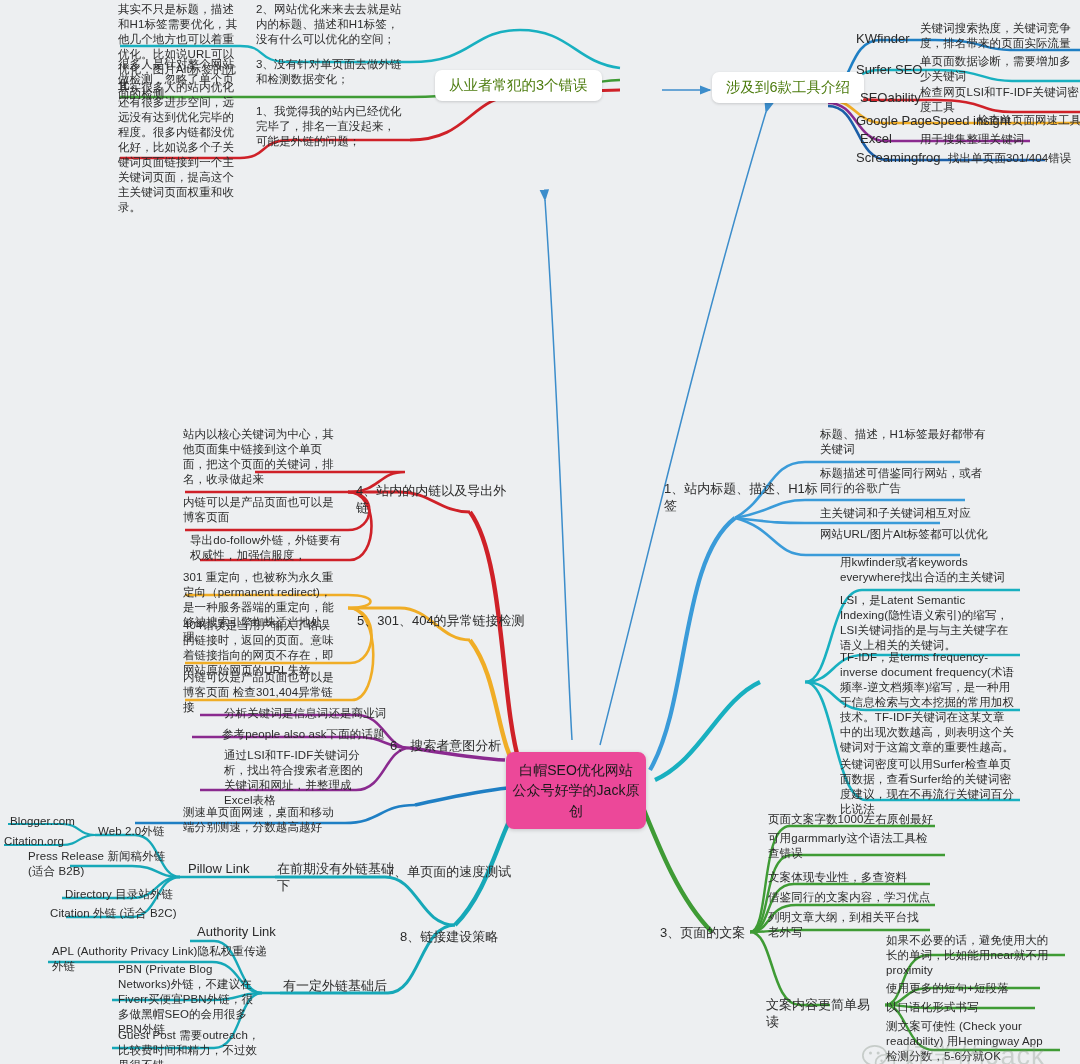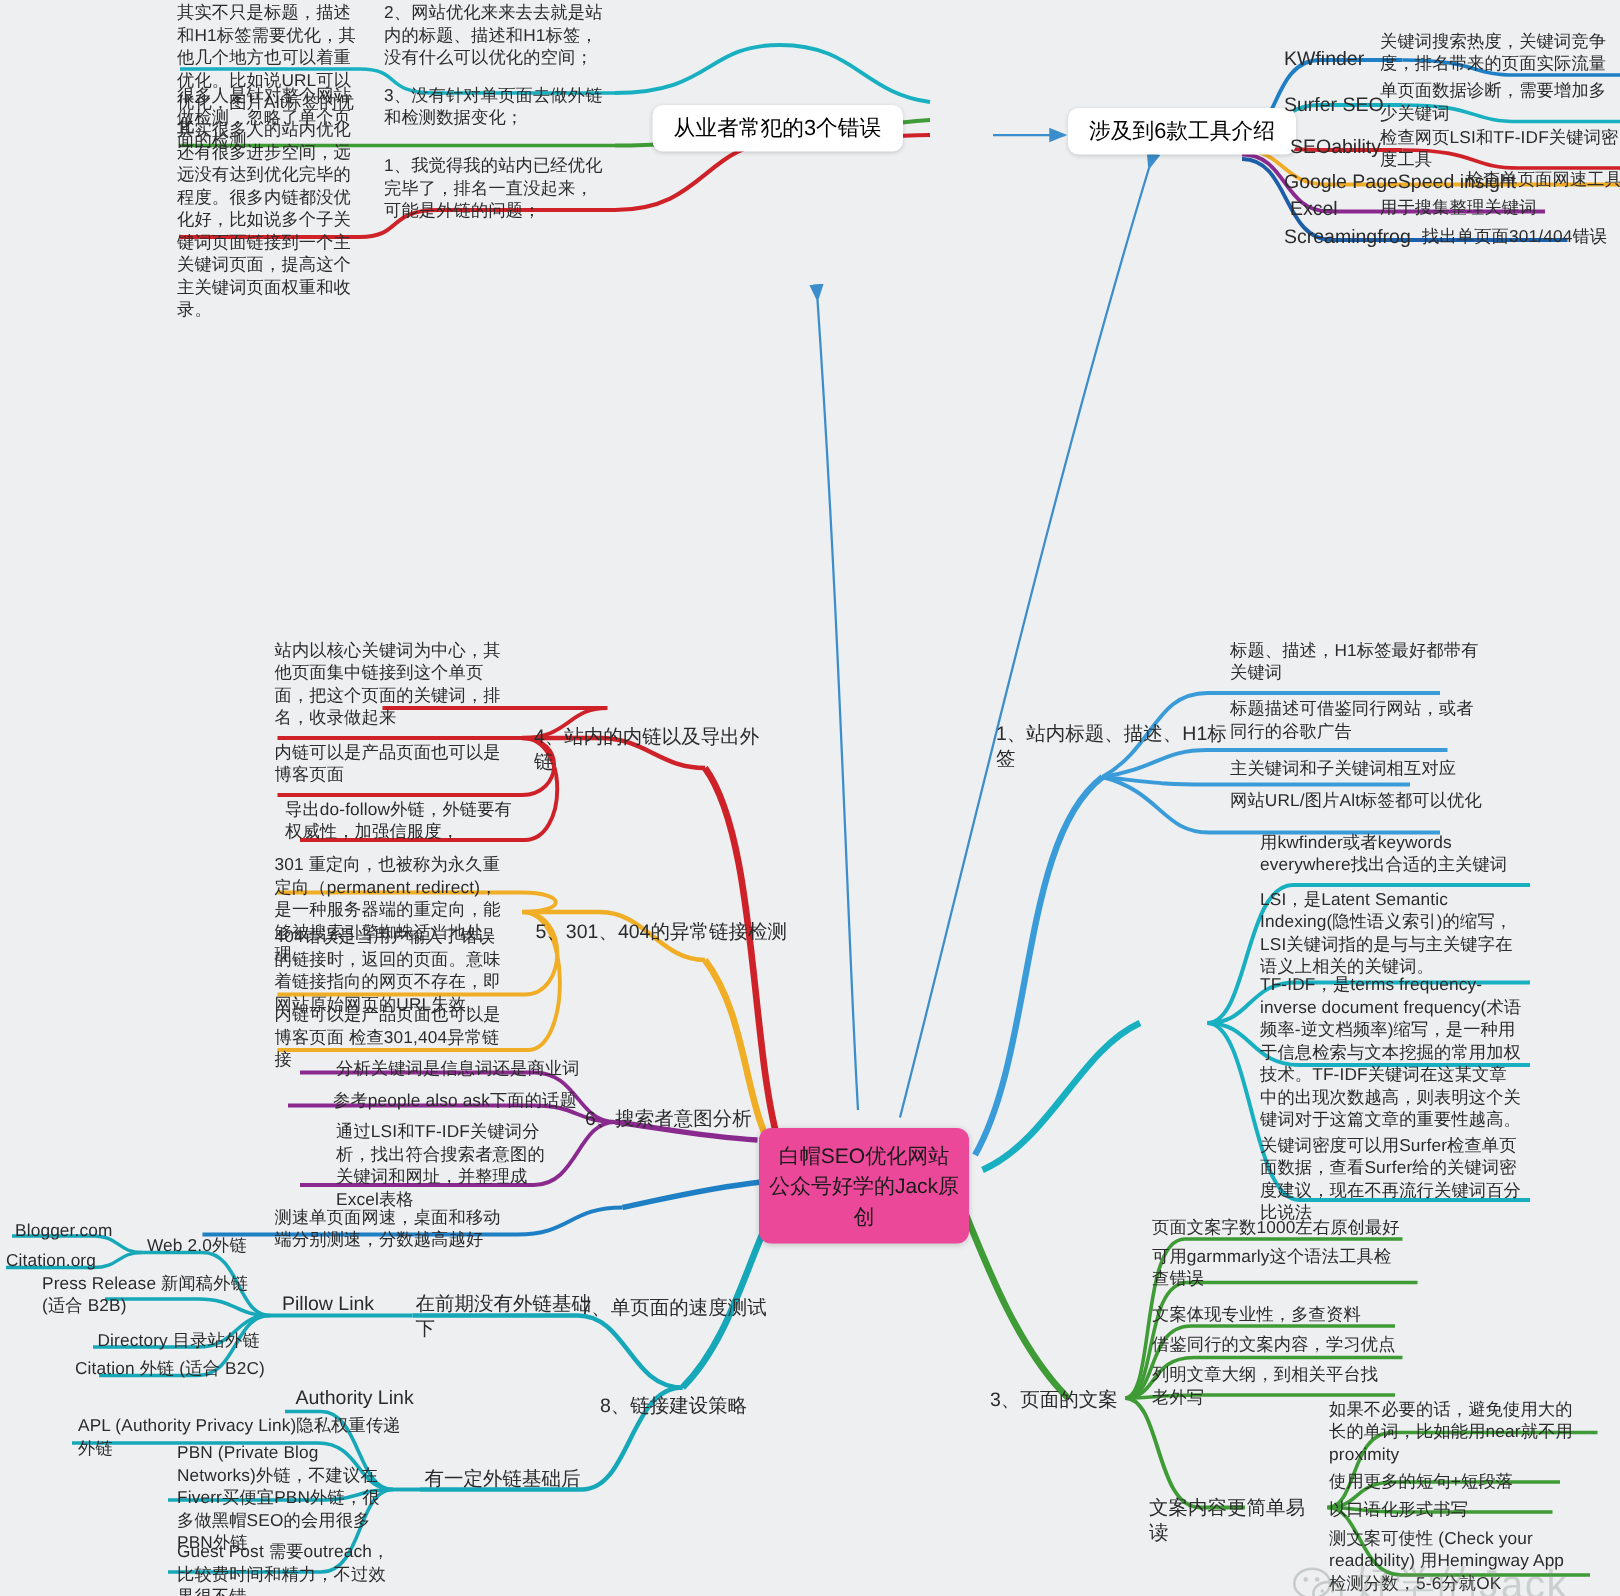--- a/index.html
+++ b/index.html
@@ -17,21 +17,21 @@
 
   
   .root{
     position:absolute;background:#ec4899;border-radius:8px;
     box-shadow:0 1px 4px rgba(0,0,0,.18);
     padding:8px 2px;text-align:center;font-size:14px;line-height:1.45;color:#1a1a1a;
   }
   .chip{
     position:absolute;background:#fff;border-radius:7px;
     box-shadow:0 1px 3px rgba(0,0,0,.16);
-    padding:6px 14px;font-size:14.5px;color:#000000;white-space:nowrap;
+    padding:6px 14px;font-size:14.5px;color:#4d7c0f;white-space:nowrap;
   }
   
   .wm{
     position:absolute;left:862px;top:1018px;width:210px;height:56px;
     display:flex;align-items:flex-end;gap:6px;opacity:.30;pointer-events:none;
   }
   .wm-text{font-size:27px;color:#7d8b7d;font-weight:400;letter-spacing:1px;white-space:nowrap;}
   .wm-ico{width:34px;height:30px;flex:0 0 auto;}
 </style>
 </head>

